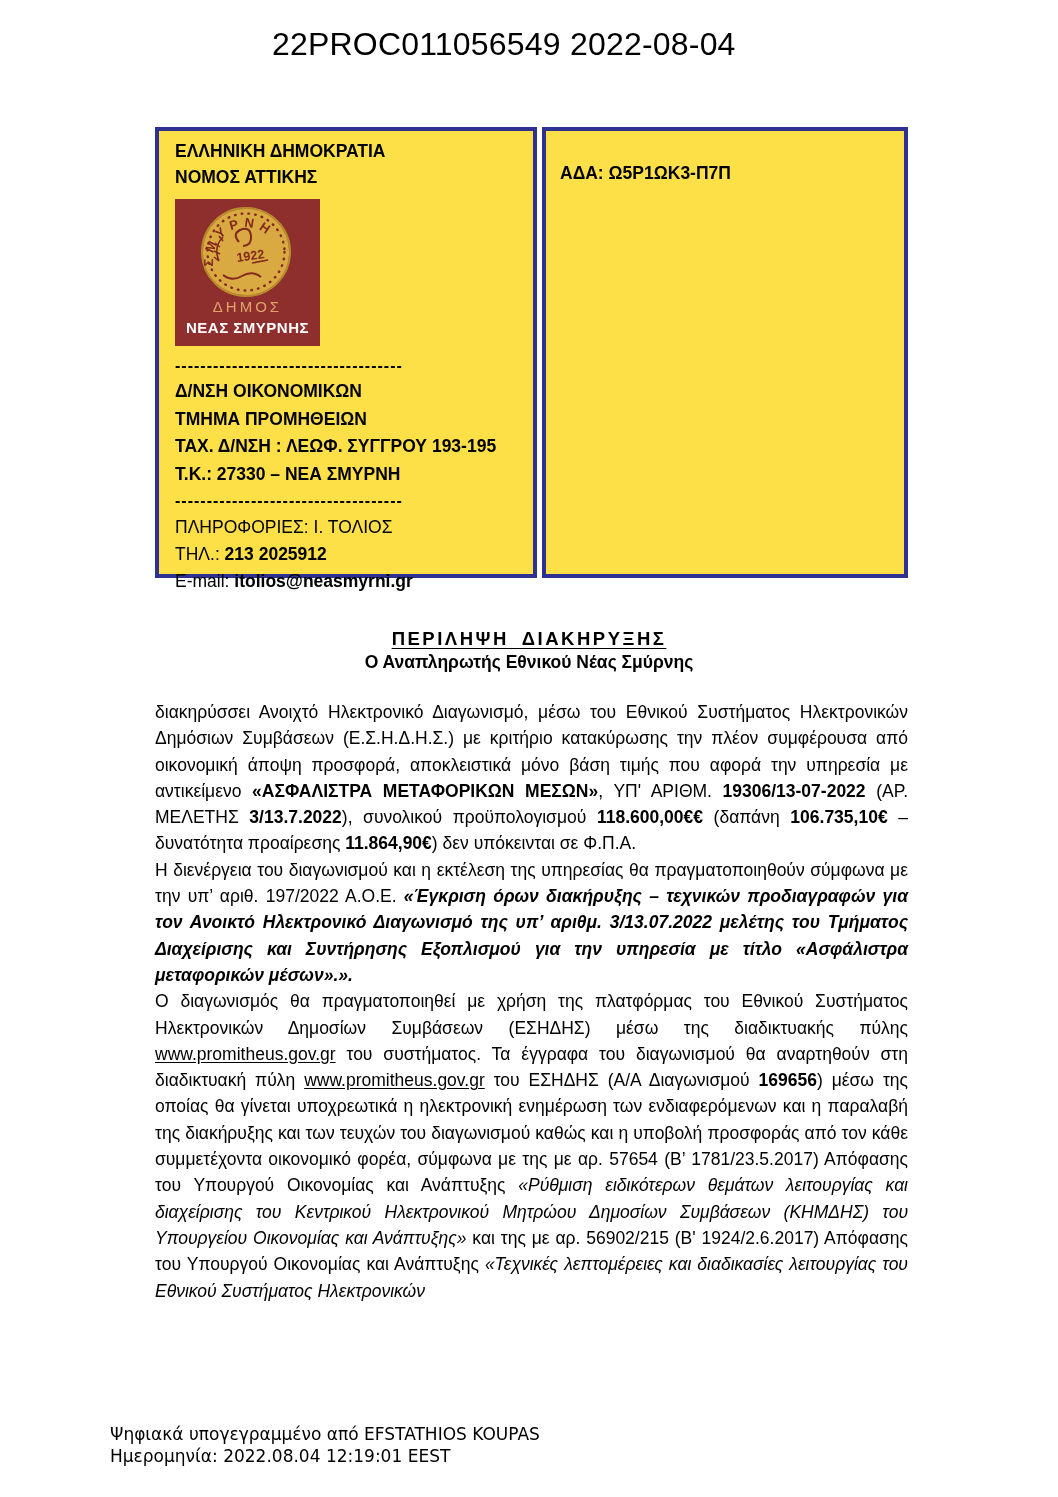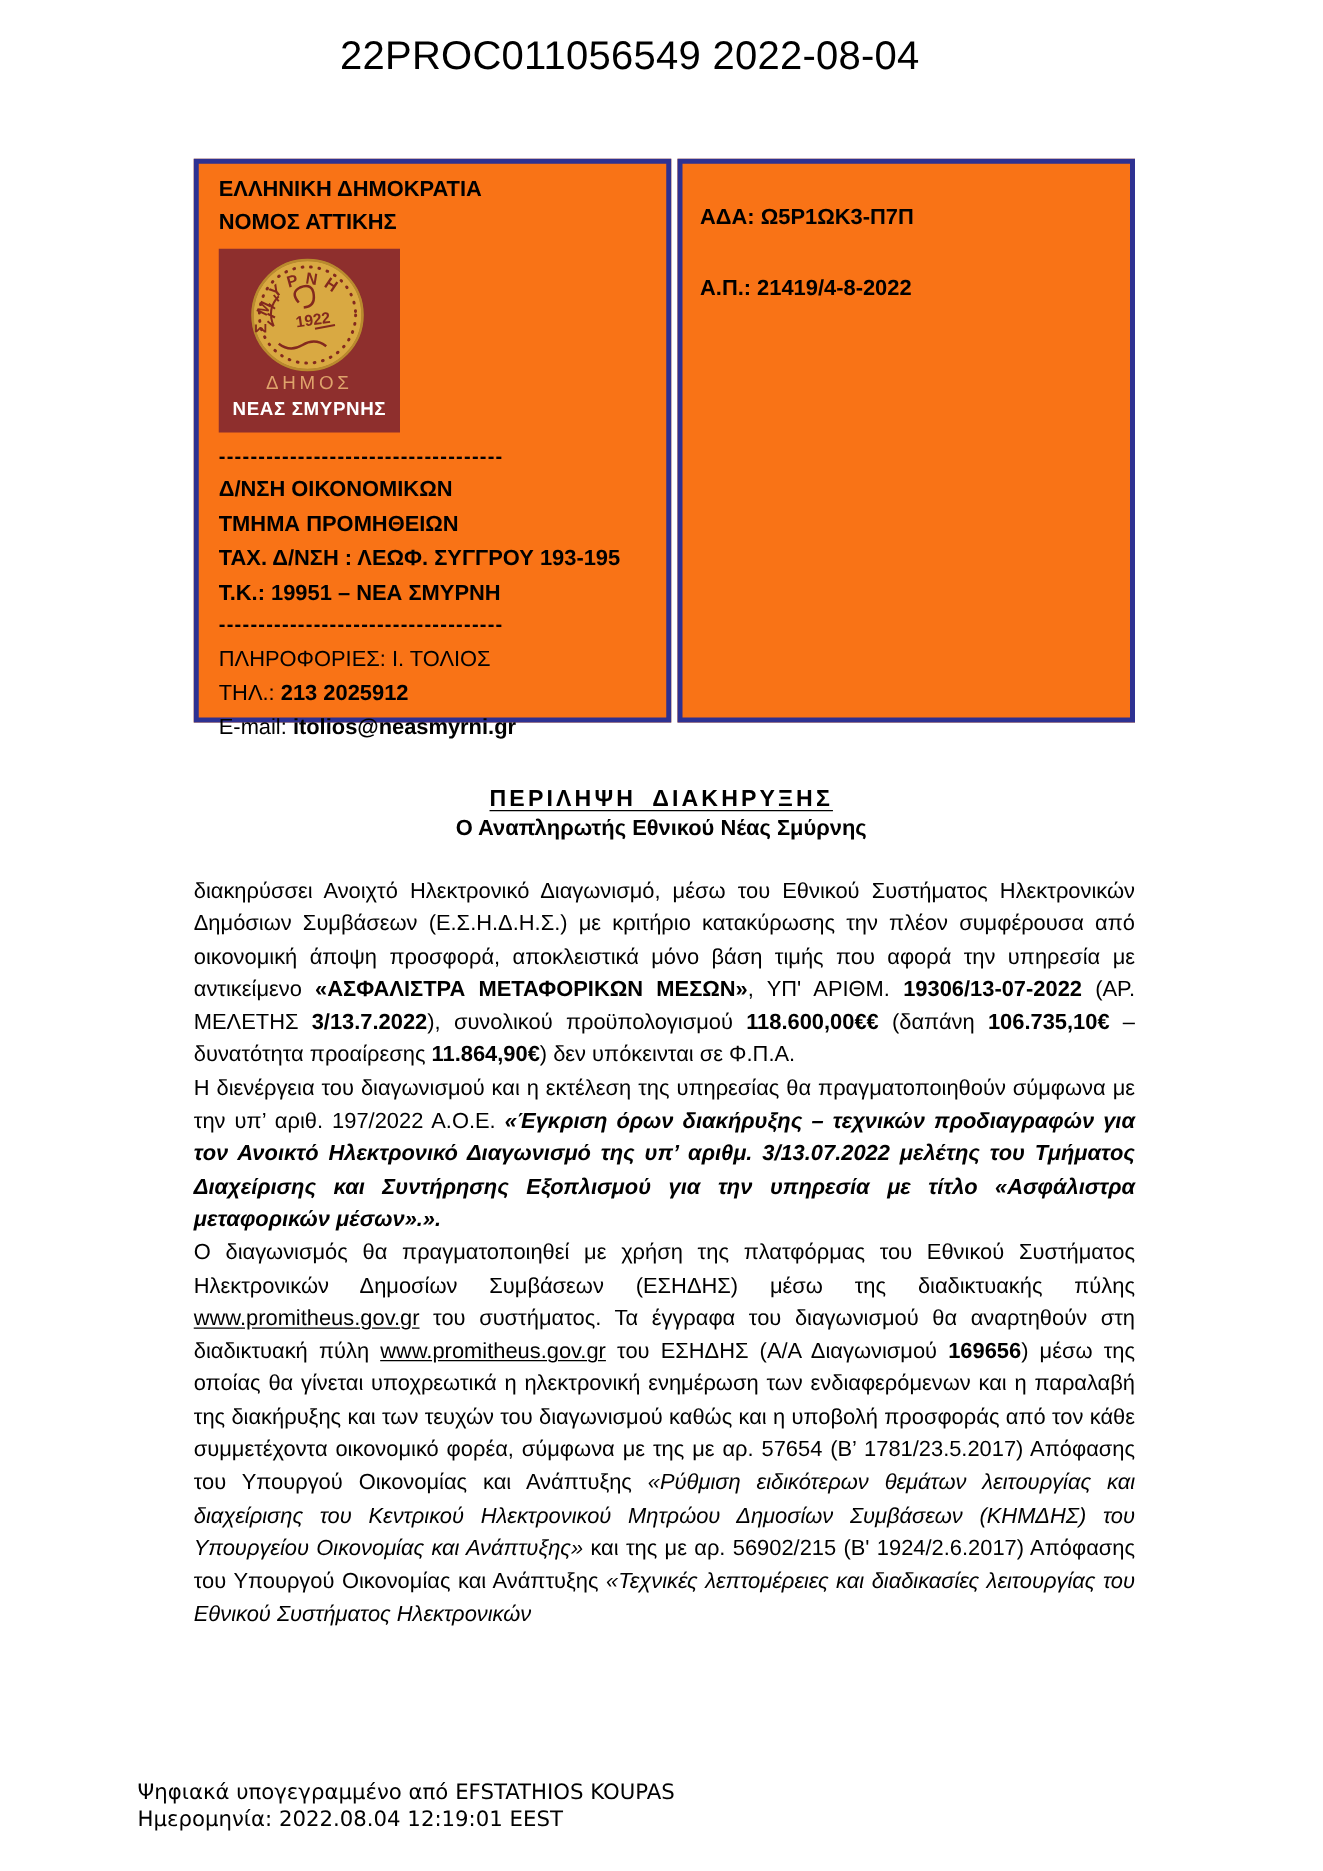--- a/index.html
+++ b/index.html
@@ -11,21 +11,21 @@
   body{
     position:relative;width:1058px;height:1497px;
     font-family:"Liberation Sans",sans-serif;color:var(--ink);
     overflow:hidden;
   }
   .stamp-title{
     position:absolute;left:272px;top:26px;
     font-size:32px;letter-spacing:.2px;white-space:nowrap;
   }
   .header-row{position:absolute;left:155px;top:127px;display:flex;gap:5px;}
-  .hbox{border:4px solid var(--navy);height:451px;background:#f97316;}
+  .hbox{border:4px solid var(--navy);height:451px;background:#fde047;}
   .hbox-left{width:382px;padding:7px 16px 0 16px;}
   .hbox-right{width:366px;padding:32px 14px 0 14px;}
   .gov-line{font-weight:bold;font-size:17.5px;line-height:26px;}
   .logo{
     position:relative;width:145px;height:147px;background:var(--maroon);
     margin-top:9px;overflow:hidden;
   }
   .logo svg{position:absolute;left:0;top:0;}
   .logo-org1{
     position:absolute;left:0;right:0;top:99px;text-align:center;
@@ -99,35 +99,34 @@
       <div class="logo-org1">ΔΗΜΟΣ</div>
       <div class="logo-org2">ΝΕΑΣ ΣΜΥΡΝΗΣ</div>
     </div>
 
     <div class="divider">------------------------------------</div>
 
     <div class="dept-lines">
         <div class="dept-line">Δ/ΝΣΗ ΟΙΚΟΝΟΜΙΚΩΝ</div>
         <div class="dept-line">ΤΜΗΜΑ ΠΡΟΜΗΘΕΙΩΝ</div>
         <div class="dept-line">ΤΑΧ. Δ/ΝΣΗ : ΛΕΩΦ. ΣΥΓΓΡΟΥ 193-195</div>
-        <div class="dept-line">Τ.Κ.: 19951 – ΝΕΑ ΣΜΥΡΝΗ</div>
+        <div class="dept-line">Τ.Κ.: 27330 – ΝΕΑ ΣΜΥΡΝΗ</div>
       </div>
 
     <div class="divider divider2">------------------------------------</div>
 
     <div class="contact">
       <div class="contact-line">ΠΛΗΡΟΦΟΡΙΕΣ: Ι. ΤΟΛΙΟΣ</div>
       <div class="contact-line"><span>ΤΗΛ.: </span><span class="val">213 2025912</span></div>
       <div class="contact-line"><span>E-mail: </span><span class="val">itolios@neasmyrni.gr</span></div>
     </div>
   </div>
 
   <div class="hbox hbox-right">
     <div class="ada-line">ΑΔΑ: Ω5Ρ1ΩΚ3-Π7Π</div>
-    <div class="ap-line">Α.Π.: 21419/4-8-2022</div>
   </div>
 
 </div>
 
 <div class="doc-title">ΠΕΡΙΛΗΨΗ ΔΙΑΚΗΡΥΞΗΣ</div>
 <div class="doc-subtitle">Ο Αναπληρωτής Εθνικού Νέας Σμύρνης</div>
 
 <div class="body-text">
     <p class="para"><span>διακηρύσσει Ανοιχτό Ηλεκτρονικό Διαγωνισμό, μέσω του Εθνικού Συστήματος Ηλεκτρονικών Δημόσιων Συμβάσεων (Ε.Σ.Η.Δ.Η.Σ.) με κριτήριο κατακύρωσης την πλέον συμφέρουσα από οικονομική άποψη προσφορά, αποκλειστικά μόνο βάση τιμής που αφορά την υπηρεσία με αντικείμενο </span><span class="run-b">«ΑΣΦΑΛΙΣΤΡΑ ΜΕΤΑΦΟΡΙΚΩΝ ΜΕΣΩΝ»</span><span>, ΥΠ' ΑΡΙΘΜ. </span><span class="run-b">19306/13-07-2022</span><span> (ΑΡ. ΜΕΛΕΤΗΣ </span><span class="run-b">3/13.7.2022</span><span>), συνολικού προϋπολογισμού </span><span class="run-b">118.600,00€€</span><span> (δαπάνη </span><span class="run-b">106.735,10€</span><span> – δυνατότητα προαίρεσης </span><span class="run-b">11.864,90€</span><span>) δεν υπόκεινται σε Φ.Π.Α.</span></p>
     <p class="para"><span>Η διενέργεια του διαγωνισμού και η εκτέλεση της υπηρεσίας θα πραγματοποιηθούν σύμφωνα με την υπ’ αριθ. 197/2022 Α.Ο.Ε. </span><span class="run-bi">«Έγκριση όρων διακήρυξης – τεχνικών προδιαγραφών για τον Ανοικτό Ηλεκτρονικό Διαγωνισμό της υπ’ αριθμ. 3/13.07.2022 μελέτης του Τμήματος Διαχείρισης και Συντήρησης Εξοπλισμού για την υπηρεσία με τίτλο «Ασφάλιστρα μεταφορικών μέσων».».</span></p>

